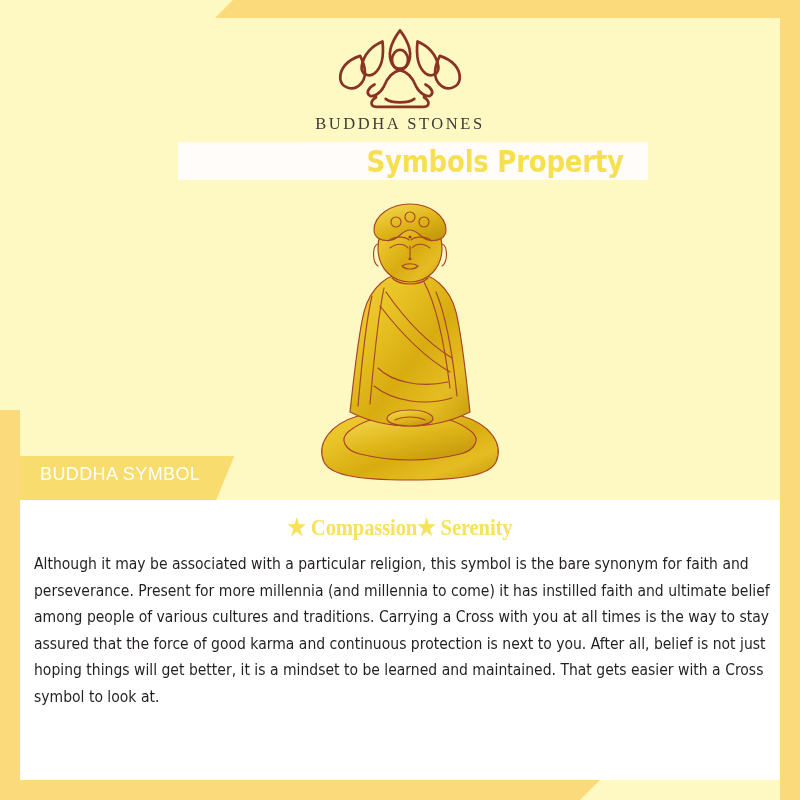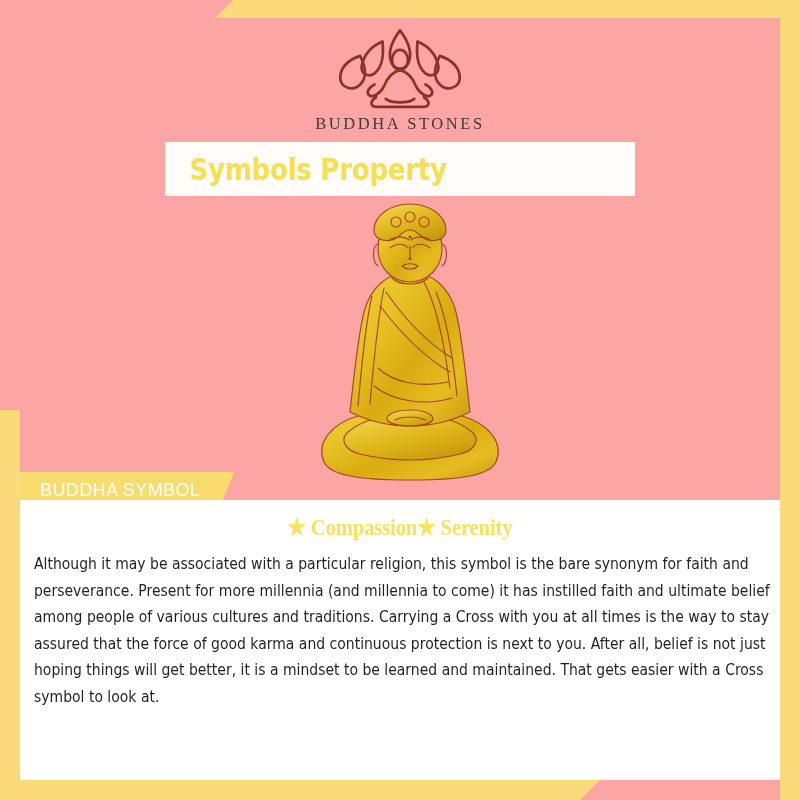--- a/index.html
+++ b/index.html
@@ -11,21 +11,21 @@
     height: 800px;
     overflow: hidden;
     background: #f6f0eb;
     font-family: "Liberation Sans", sans-serif;
   }
 
   #page {
     position: relative;
     width: 800px;
     height: 800px;
-    background: #fca5a5;
+    background: #fef9c3;
     overflow: hidden;
   }
 
   
   .band-top {
     position: absolute;
     top: 0;
     left: 215px;
     width: 585px;
     height: 18px;
@@ -79,28 +79,28 @@
     font-family: "Liberation Serif", serif;
     font-size: 16.5px;
     letter-spacing: 2.6px;
     color: #3d3a38;
     font-weight: 400;
   }
 
   
   .title-bar {
     position: absolute;
-    left: 165px;
+    left: 178px;
     top: 142px;
     width: 470px;
-    height: 54px;
+    height: 38px;
     background: #fffcfa;
     display: flex;
     align-items: center;
-    justify-content: flex-start;
+    justify-content: flex-end;
   }
   .title-text {
     font-family: "DejaVu Sans", sans-serif;
     font-size: 31px;
     font-weight: bold;
     color: #f6e04f;
     letter-spacing: -0.3px;
     transform: scaleX(0.84);
     transform-origin: center;
     white-space: nowrap;
@@ -113,21 +113,21 @@
     top: 200px;
     width: 220px;
     height: 290px;
   }
   .hero svg { display: block; width: 100%; height: 100%; }
 
   
   .ribbon {
     position: absolute;
     left: 20px;
-    top: 472px;
+    top: 456px;
     height: 36px;
     padding: 0 34px 8px 20px;
     background: #f8dd6e;
     display: flex;
     align-items: center;
     -webkit-clip-path: polygon(0 0, 100% 0, calc(100% - 18px) 100%, 0 100%);
     clip-path: polygon(0 0, 100% 0, calc(100% - 18px) 100%, 0 100%);
   }
   .ribbon-text {
     color: #ffffff;

